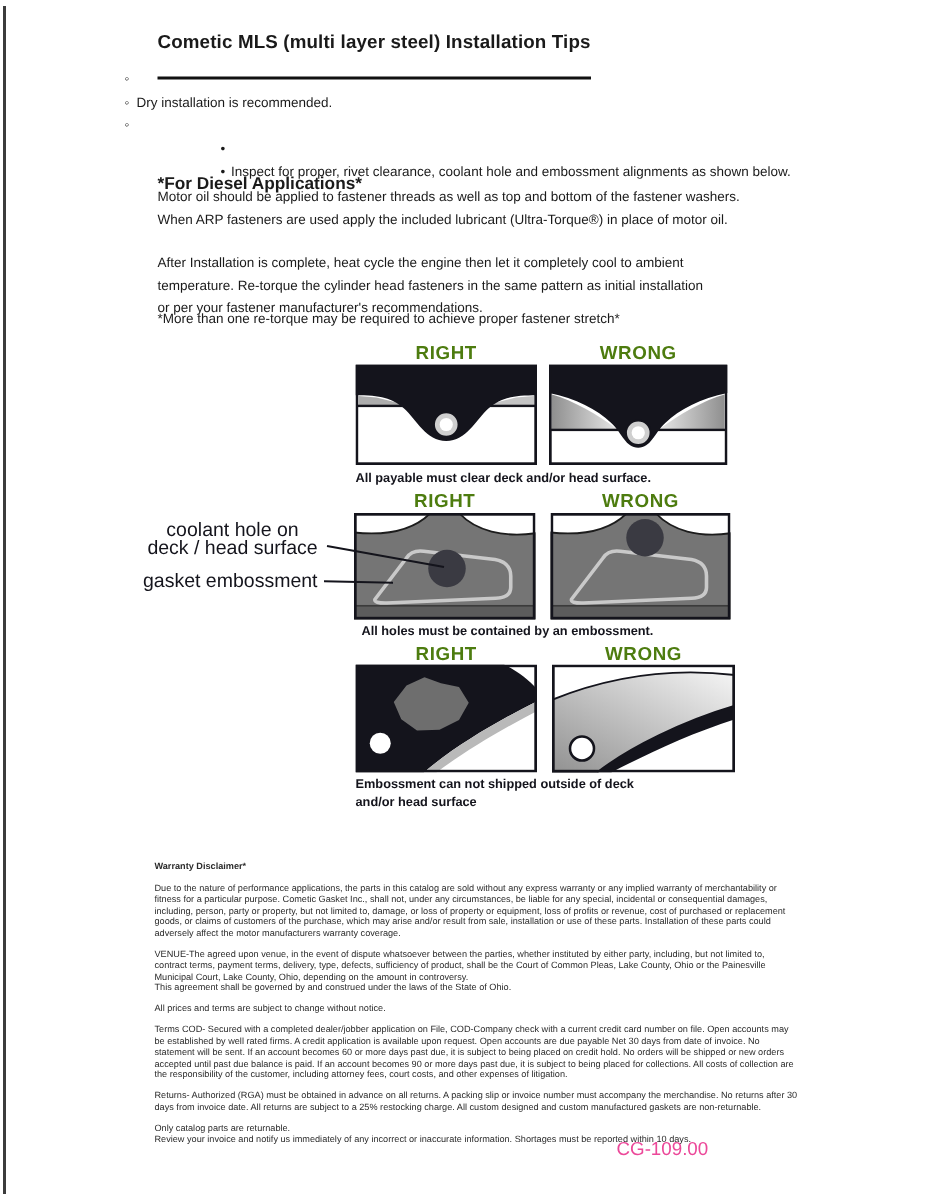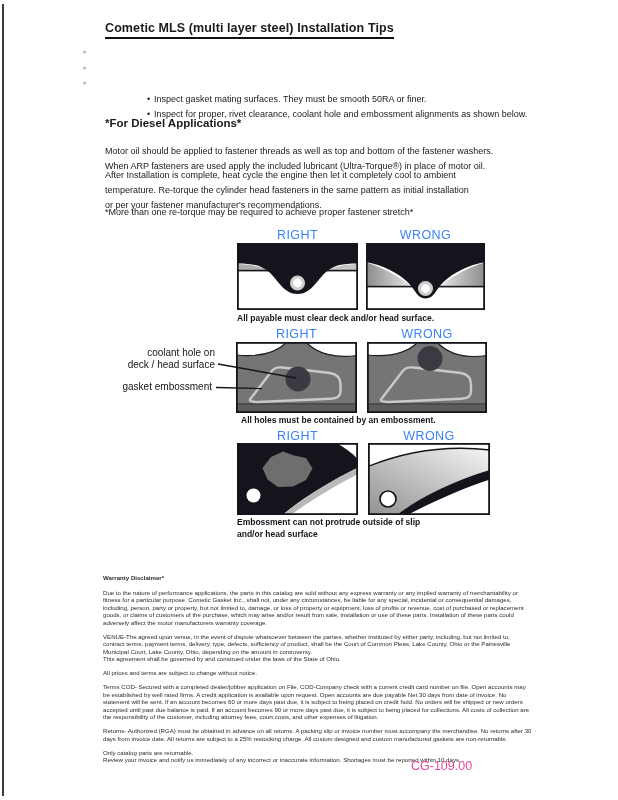--- a/index.html
+++ b/index.html
@@ -8,41 +8,41 @@
     font-family:"Liberation Sans","DejaVu Sans",sans-serif;color:#1a1a1a;
     overflow:hidden;
   }
   .abs{position:absolute;}
   .preline{white-space:pre-line;}
   
   .scanline{left:2px;top:4px;width:1.5px;height:792px;background:#3c3c3c;}
   
   .title{
     left:105px;top:21px;font-size:12.5px;font-weight:bold;
-    border-bottom:2px solid #111;padding-bottom:2px;letter-spacing:.1px;
+    border-bottom:2px solid #111;padding-bottom:16px;letter-spacing:.1px;
   }
   
   .bullets{left:83px;top:45px;font-size:9px;line-height:15.5px;width:470px;}
   .brow{display:flex;}
   .bmark{width:8px;flex:0 0 8px;font-size:9px;}
   .srow{margin-left:64px;}
   .srow .bmark{width:7px;flex:0 0 7px;}
   
   .diesel-h{left:105px;top:117px;font-size:11.5px;font-weight:bold;}
   .para{left:105px;font-size:9px;line-height:15px;width:420px;}
-  .p1{top:144px;}
+  .p1{top:124px;}
   .p2{top:168px;}
   .note{top:205px;}
   
-  .dlabel{font-size:12.5px;font-weight:normal;text-align:center;letter-spacing:.4px;color:#3b82f6;}
+  .dlabel{font-size:12.5px;font-weight:bold;text-align:center;letter-spacing:.4px;color:#4d7c0f;}
   .caption{font-size:8.5px;font-weight:bold;color:#14141c;line-height:11.5px;}
   .panel{position:absolute;}
   .panel svg{display:block;width:100%;height:100%;}
   
-  .figlabel{font-size:10px;line-height:12px;color:#14141c;text-align:right;}
+  .figlabel{font-size:13px;line-height:12px;color:#14141c;text-align:center;}
   
   .disc{left:103px;top:574px;width:430px;font-size:6.1px;line-height:7.5px;color:#2b2b2b;}
   .disc .dh{font-weight:bold;margin:0 0 7px 0;}
   .disc p{margin:0 0 6.5px 0;}
   .disc p.tight{margin-bottom:0;}
   
   .footer-code{left:387px;top:759px;font-size:12.5px;color:#ec4899;margin-left:24px;}
 </style>
 </head>
 <body>
@@ -50,27 +50,27 @@
 <div class="abs scanline"></div>
 
 <div class="abs title">Cometic MLS (multi layer steel) Installation Tips</div>
 
 <div class="abs bullets">
   <div class="brow">
     <span class="bmark">◦</span>
   </div>
   <div class="brow">
     <span class="bmark">◦</span>
+    <span>Dry installation is recommended.</span>
   </div>
   <div class="brow">
     <span class="bmark">◦</span>
   </div>
   <div class="brow srow">
     <span class="bmark">•</span>
-    <span>Inspect gasket mating surfaces.  They must be smooth 50RA or finer.</span>
   </div>
   <div class="brow srow">
     <span class="bmark">•</span>
     <span>Inspect for proper, rivet clearance, coolant hole and embossment alignments as shown below.</span>
   </div>
 </div>
 
 <div class="abs diesel-h">*For Diesel Applications*</div>
 <div class="abs para p1 preline">Motor oil should be applied to fastener threads as well as top and bottom of the fastener washers.
 When ARP fasteners are used apply the included lubricant (Ultra-Torque®) in place of motor oil.</div>
@@ -183,21 +183,21 @@
       </linearGradient>
     </defs>
     <rect x="0" y="0" width="122" height="72" fill="#fff"></rect>
     <path d="M0,23.5 C42,6.5 84,2.5 122,7 L122,27.5 C88,37.5 52,55 30,72 L0,72 Z" fill="url(#g3)" stroke="#14141c" stroke-width="1.3"></path>
     <path d="M30,72 C52,55 88,37.5 122,27.5 L122,36.5 C92,46 61.5,60.5 39.5,72 Z" fill="#14141c"></path>
     <circle cx="20" cy="56" r="8" fill="#fff" stroke="#14141c" stroke-width="1.7"></circle>
     <rect x="0.9" y="0.9" width="120.2" height="70.2" fill="none" stroke="#14141c" stroke-width="1.8"></rect>
   </svg>
 </div>
 
-<div class="abs caption preline" style="left:237px;top:517px;">Embossment can not protrude outside of slip
+<div class="abs caption preline" style="left:237px;top:517px;">Embossment can not shipped outside of deck
 and/or head surface</div>
 
 <div class="abs disc">
   <div class="dh">Warranty Disclaimer*</div>
   <p>Due to the nature of performance applications, the parts in this catalog are sold without any express warranty or any implied warranty of merchantability or fitness for a particular purpose.  Cometic Gasket Inc., shall not, under any circumstances, be liable for any special, incidental or consequential damages, including, person, party or property, but not limited to, damage, or loss of property or equipment, loss of profits or revenue, cost of purchased or replacement goods, or claims of customers of the purchase, which may arise and/or result from sale, installation or use of these parts.  Installation of these parts could adversely affect the motor manufacturers warranty coverage.</p>
   <p class="tight">VENUE-The agreed upon venue, in the event of dispute whatsoever between the parties, whether instituted by either party, including, but not limited to, contract terms, payment terms, delivery, type, defects, sufficiency of product, shall be the Court of Common Pleas, Lake County, Ohio or the Painesville Municipal Court, Lake County, Ohio, depending on the amount in controversy.</p>
   <p>This agreement shall be governed by and construed under the laws of the State of Ohio.</p>
   <p>All prices and terms are subject to change without notice.</p>
   <p>Terms COD- Secured with a completed dealer/jobber application on File, COD-Company check with a current credit card number on file.  Open accounts may be established by well rated firms.  A credit application is available upon request.  Open accounts are due payable Net 30 days from date of invoice.  No statement will be sent.  If an account becomes 60 or more days past due, it is subject to being placed on credit hold.  No orders will be shipped or new orders accepted until past due balance is paid.  If an account becomes 90 or more days past due, it is subject to being placed for collections.  All costs of collection are the responsibility of the customer, including attorney fees, court costs, and other expenses of litigation.</p>
   <p>Returns- Authorized (RGA) must be obtained in advance on all returns.  A packing slip or invoice number must accompany the merchandise.  No returns after 30 days from invoice date.  All returns are subject to a 25% restocking charge.  All custom designed and custom manufactured gaskets are non-returnable.</p>

